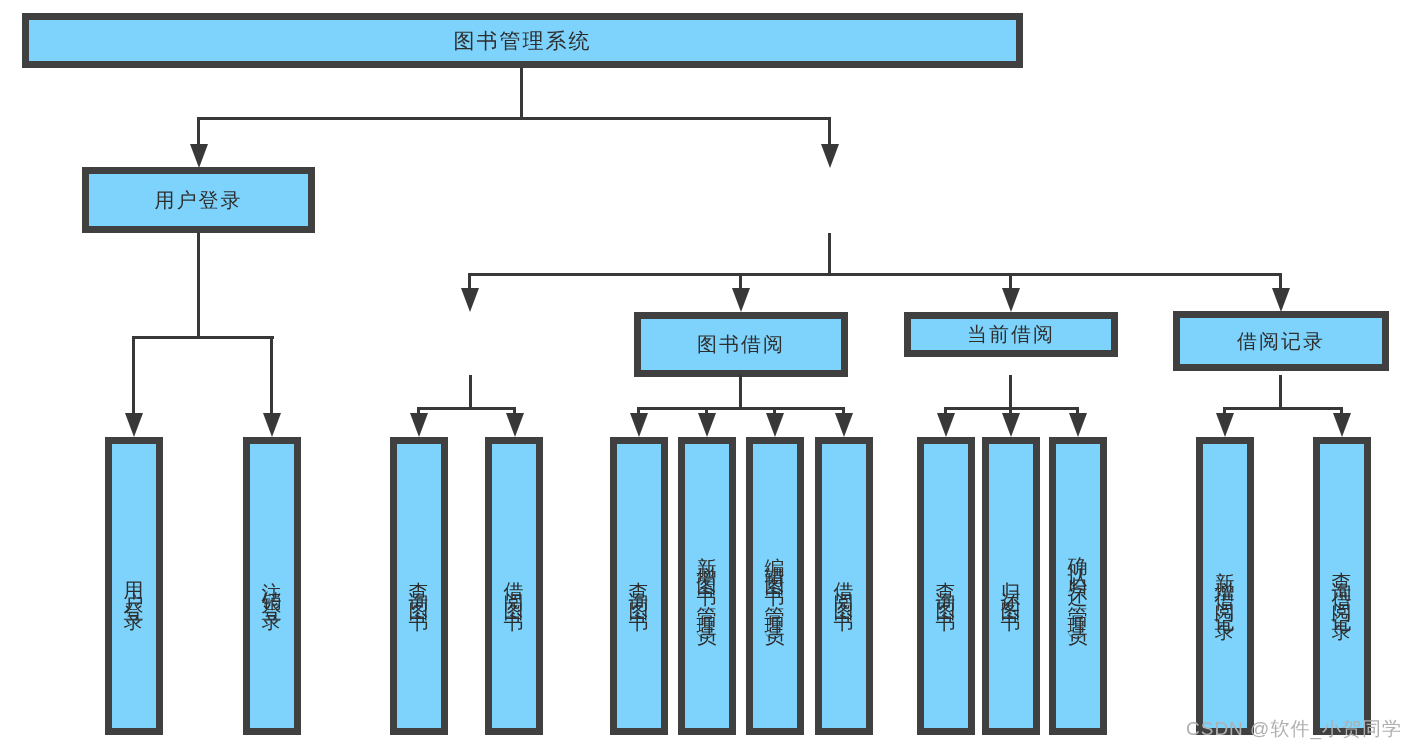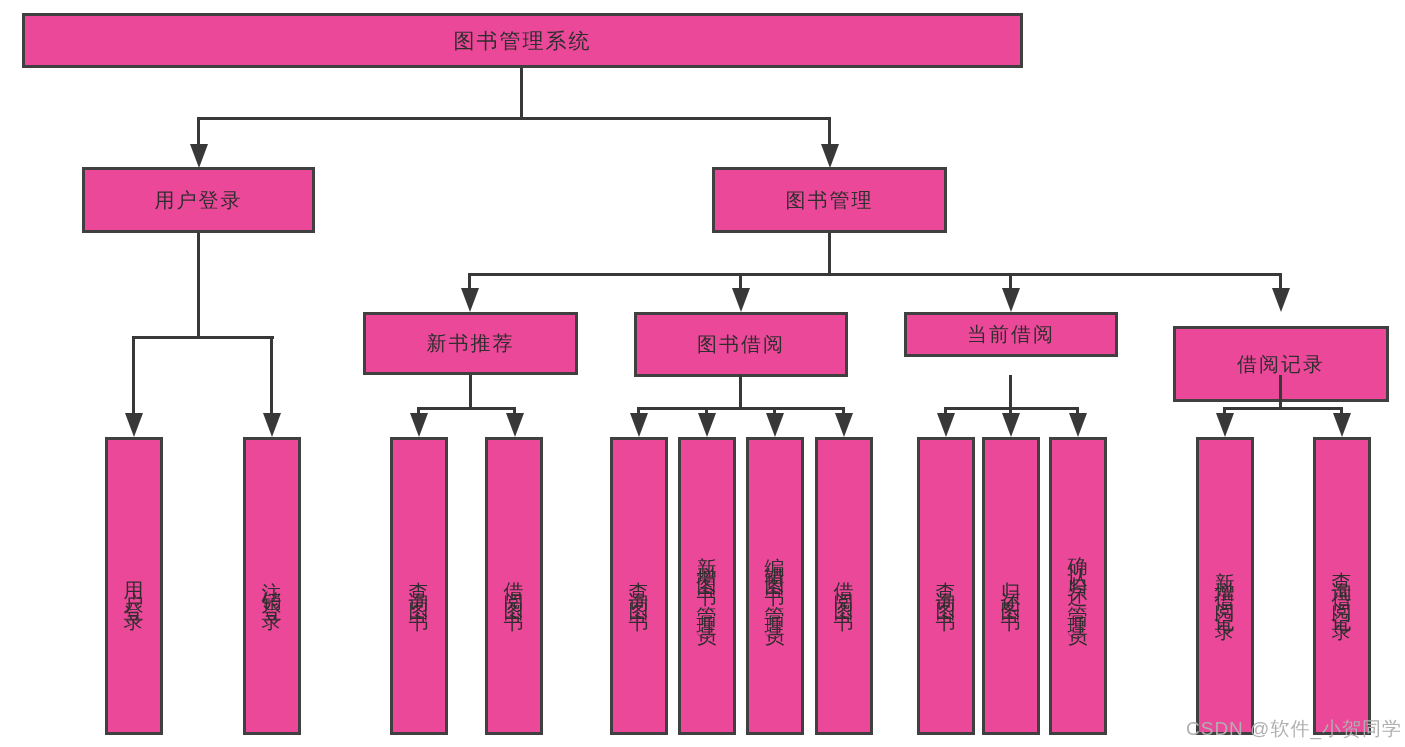--- a/index.html
+++ b/index.html
@@ -7,22 +7,22 @@
     position:relative;
     width:1405px;height:747px;
     background:#ffffff;
     overflow:hidden;
     font-family:"Liberation Sans","DejaVu Sans",sans-serif;
     color:#2e2e2e;
   }
   .node{
     position:absolute;
     box-sizing:border-box;
-    border:3px solid #404040;
-    background:#ec4899;
+    border:7px solid #404040;
+    background:#7dd3fc;
     display:flex;
     align-items:center;
     justify-content:center;
   }
   .hnode{font-size:20px;letter-spacing:2px;white-space:nowrap;}
   .root-node{font-size:21px;}
   .vnode span{
     writing-mode:vertical-rl;
     text-orientation:mixed;
     font-size:20px;
@@ -51,29 +51,27 @@
 </style>
 </head>
 <body>
 
 <div id="stage">
 
   <div class="node hnode root-node" style="left:22px;top:13px;width:1001px;height:55px;">图书管理系统</div>
 
   <div class="node hnode" style="left:82px;top:167px;width:233px;height:66px;">用户登录</div>
 
-  <div class="node hnode" style="left:712px;top:167px;width:235px;height:66px;">图书管理</div>
 
-  <div class="node hnode" style="left:363px;top:312px;width:215px;height:63px;">新书推荐</div>
 
   <div class="node hnode" style="left:634px;top:312px;width:214px;height:65px;">图书借阅</div>
 
   <div class="node hnode" style="left:904px;top:312px;width:214px;height:45px;">当前借阅</div>
 
-  <div class="node hnode" style="left:1173px;top:326px;width:216px;height:76px;">借阅记录</div>
+  <div class="node hnode" style="left:1173px;top:311px;width:216px;height:60px;">借阅记录</div>
 
   <div class="node vnode" style="left:105px;top:437px;width:58px;height:298px;">
     <span>用户登录</span>
   </div>
   <div class="node vnode" style="left:243px;top:437px;width:58px;height:298px;">
     <span>注销登录</span>
   </div>
 
   <div class="node vnode" style="left:390px;top:437px;width:58px;height:298px;">
     <span>查询图书</span>

